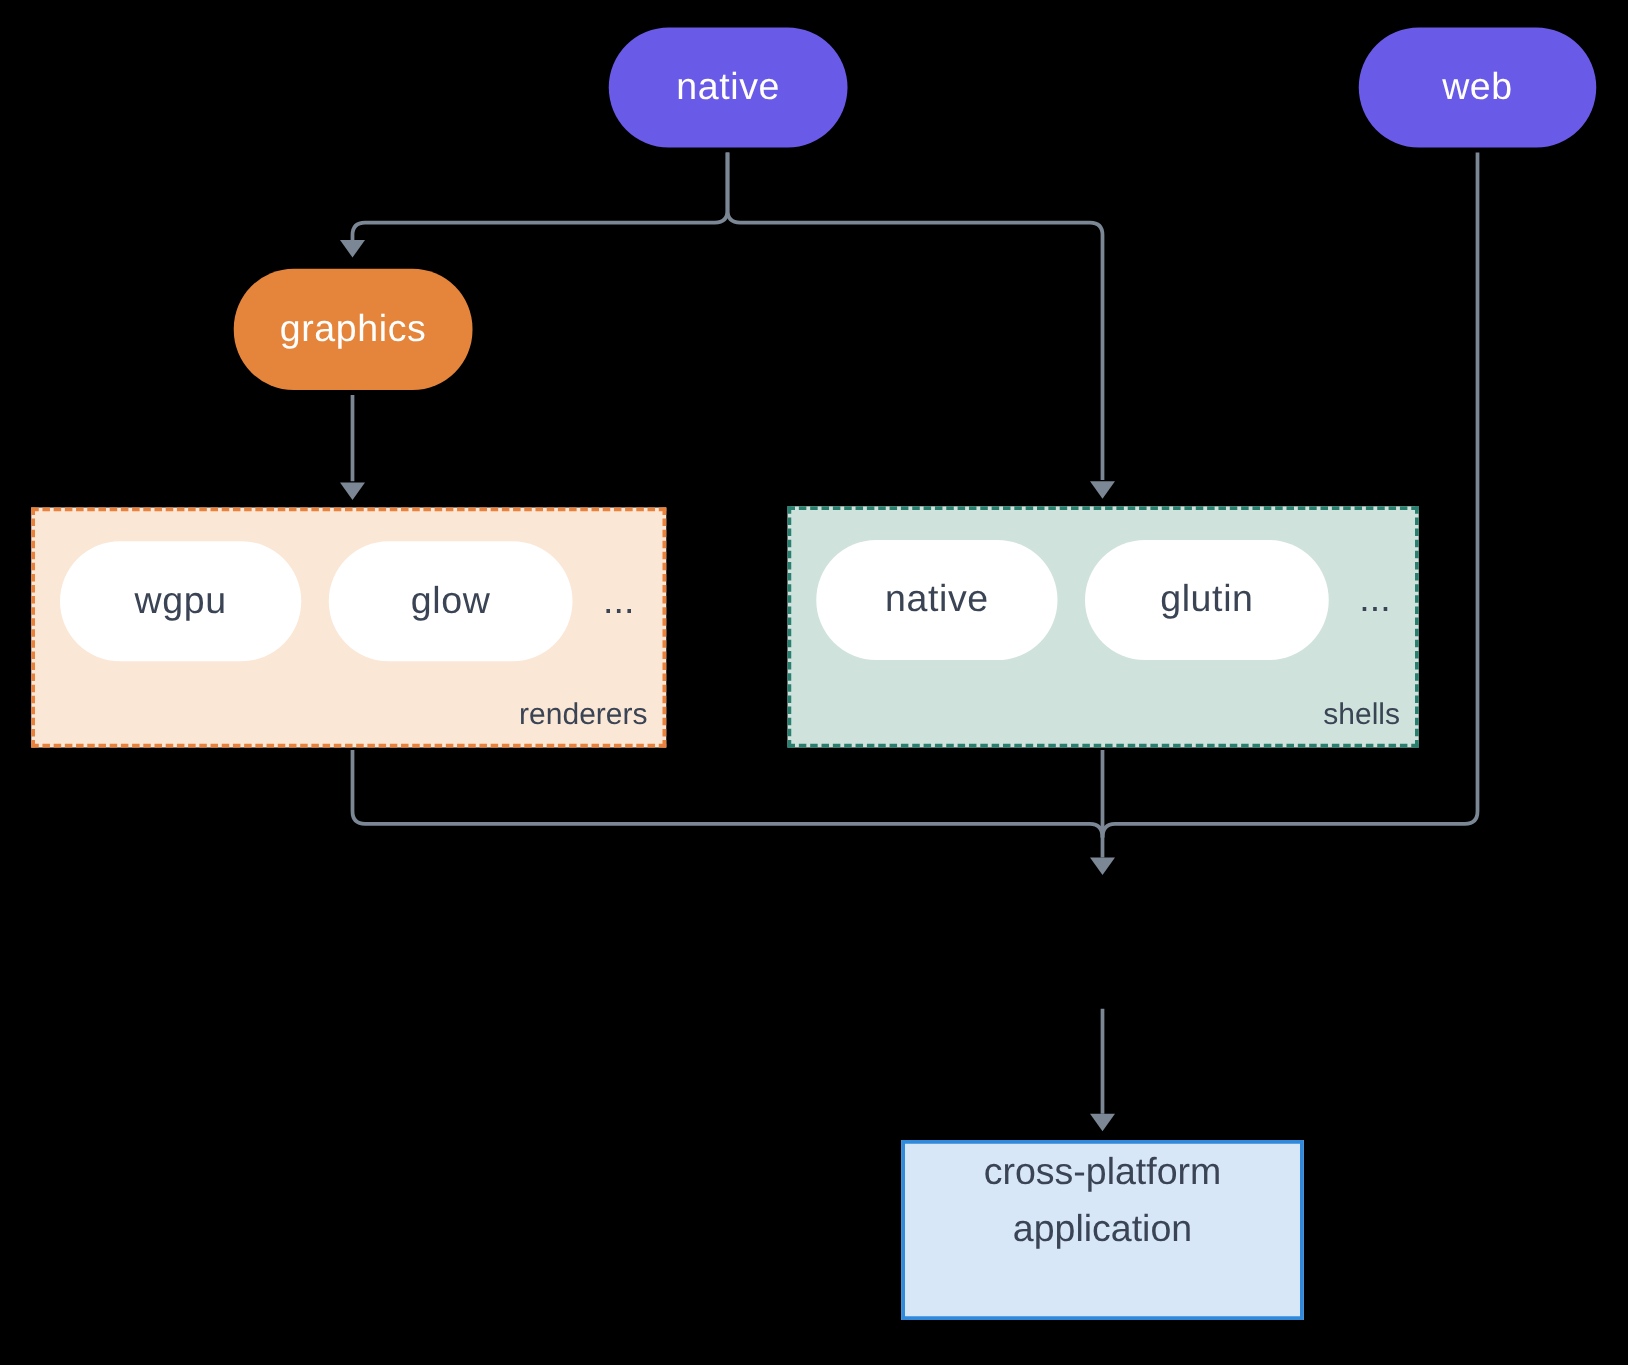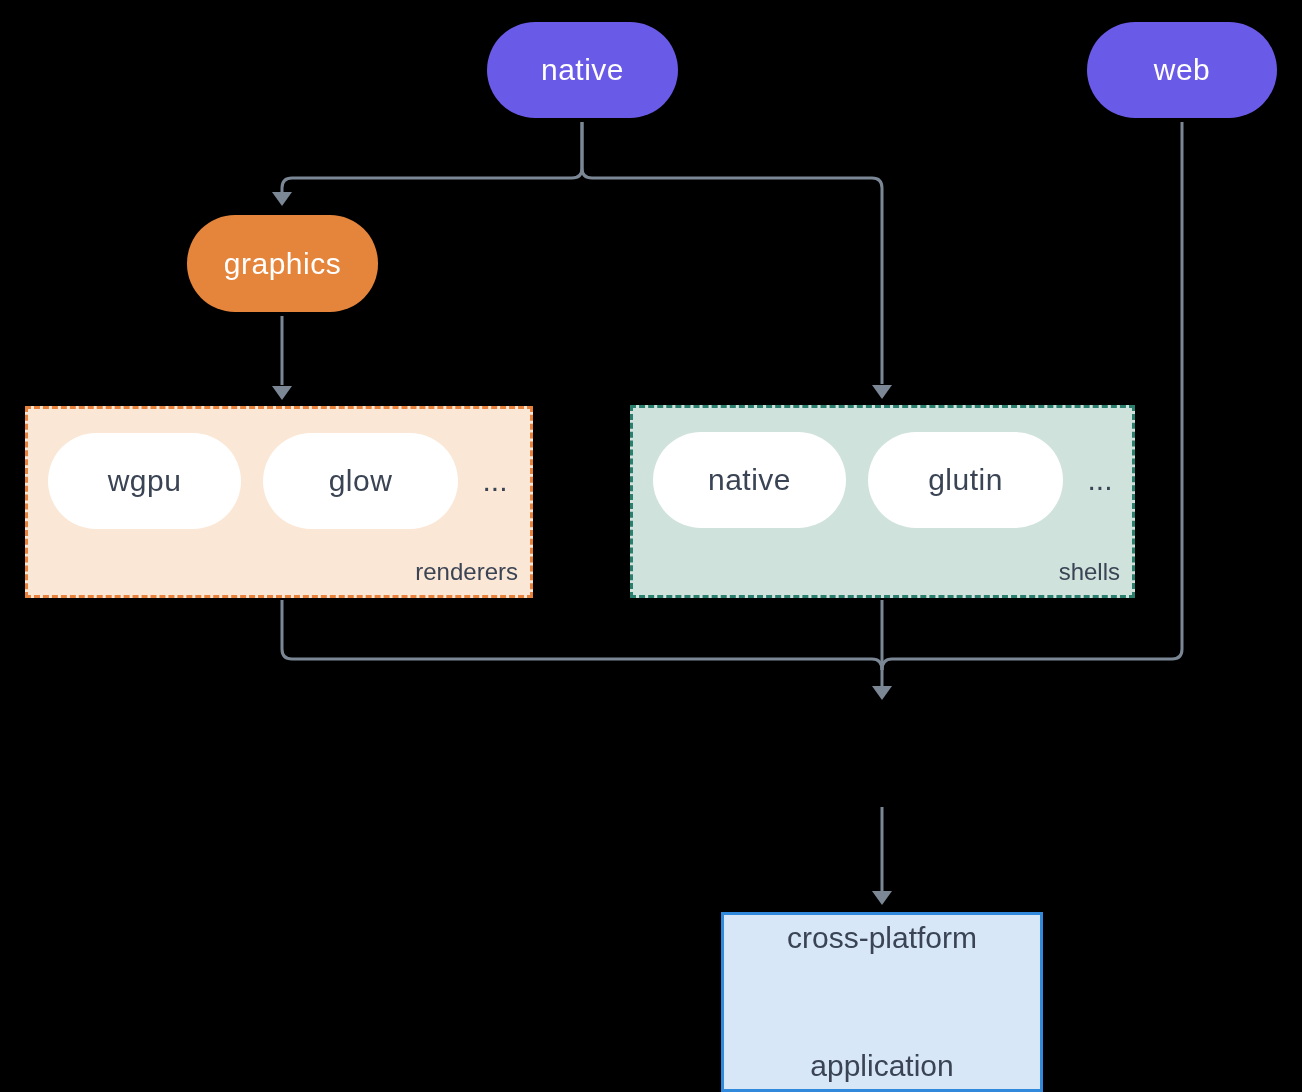--- a/index.html
+++ b/index.html
@@ -52,26 +52,26 @@
     display: flex; align-items: center; justify-content: center;
     color: #3A4454; font-size: 30px;
   }
   .group .group-label {
     position: absolute; right: 12px; bottom: 9px;
     color: #3A4454; font-size: 24px;
   }
 
   .app-box {
     position: absolute;
-    left: 721px; top: 912px; width: 322px; height: 180px;
+    left: 721px; top: 912px; width: 322px; height: 144px;
     box-sizing: border-box;
     background: #D7E7F8;
     border: 3px solid #3189DC;
     display: flex; flex-direction: column;
-    align-items: center; justify-content: space-between;
+    align-items: center; justify-content: flex-start;
     color: #3A4454; font-size: 30px; line-height: 46px;
     text-align: center;
   }
 </style>
 </head>
 <body>
 
 <div class="canvas">
 
   <svg class="edge-layer" width="1302" height="1092" viewBox="0 0 1302 1092" fill="none" stroke="#7B8795" stroke-width="3" stroke-linejoin="round">

